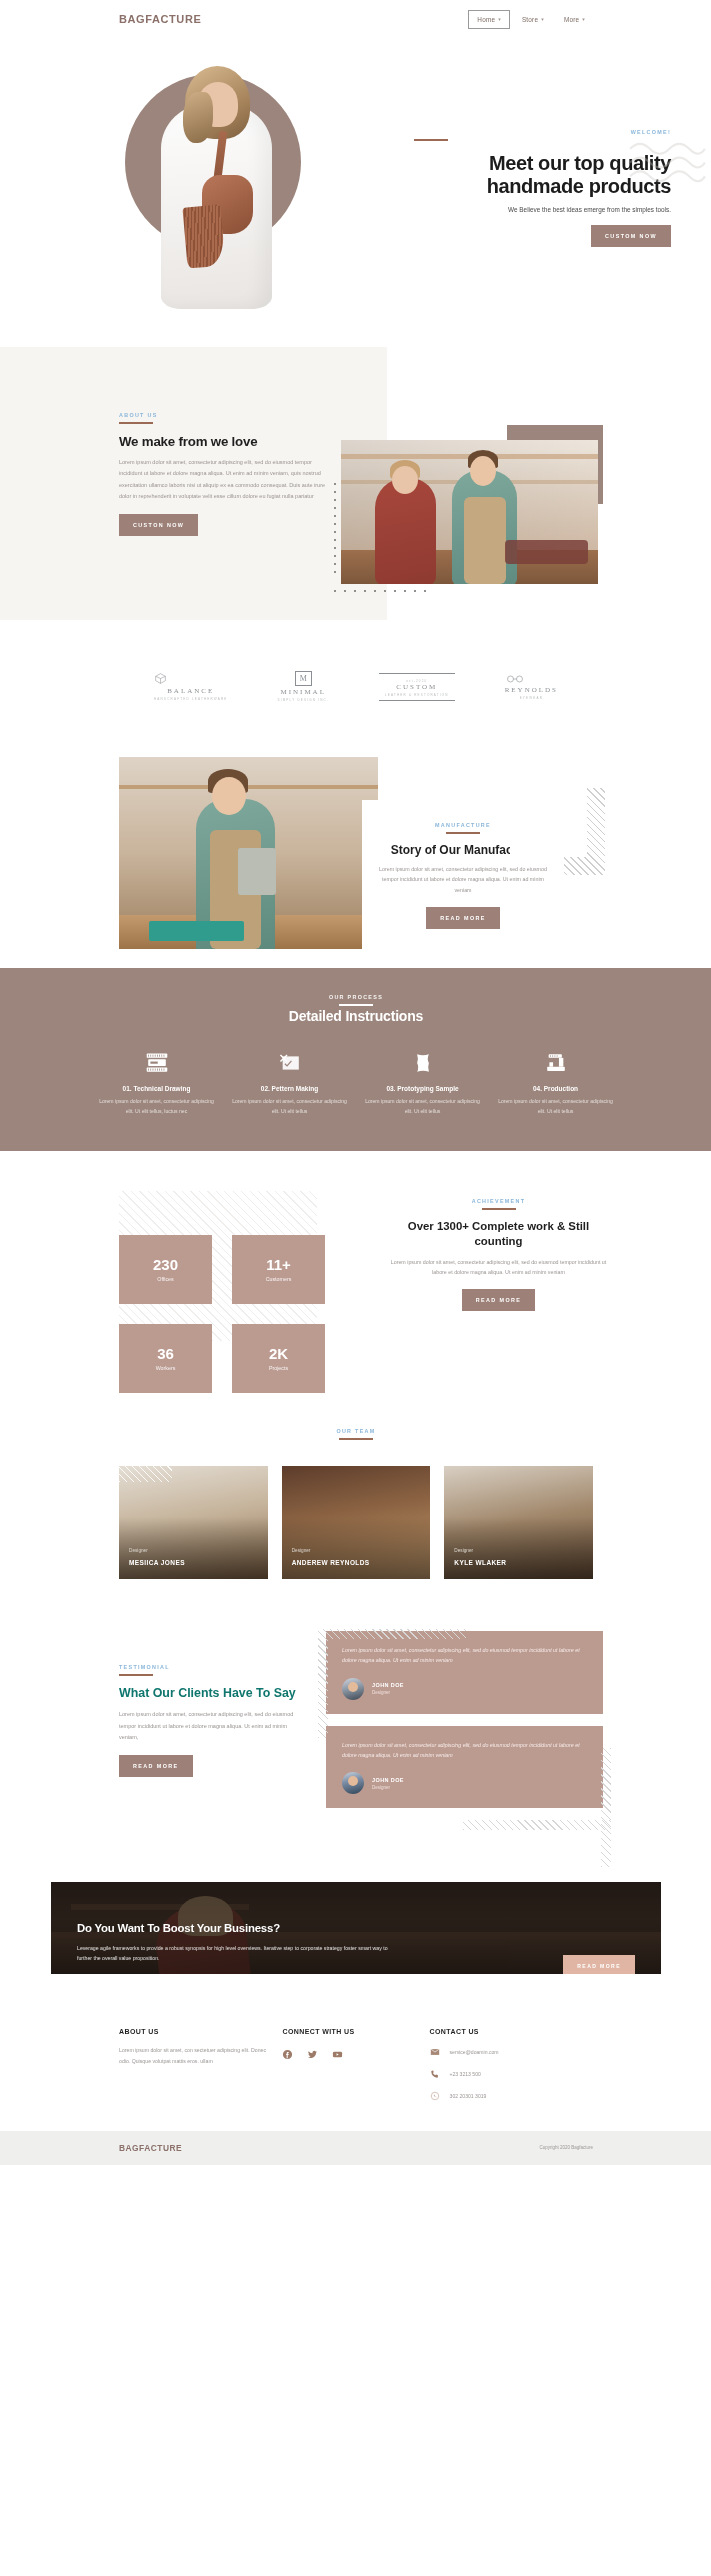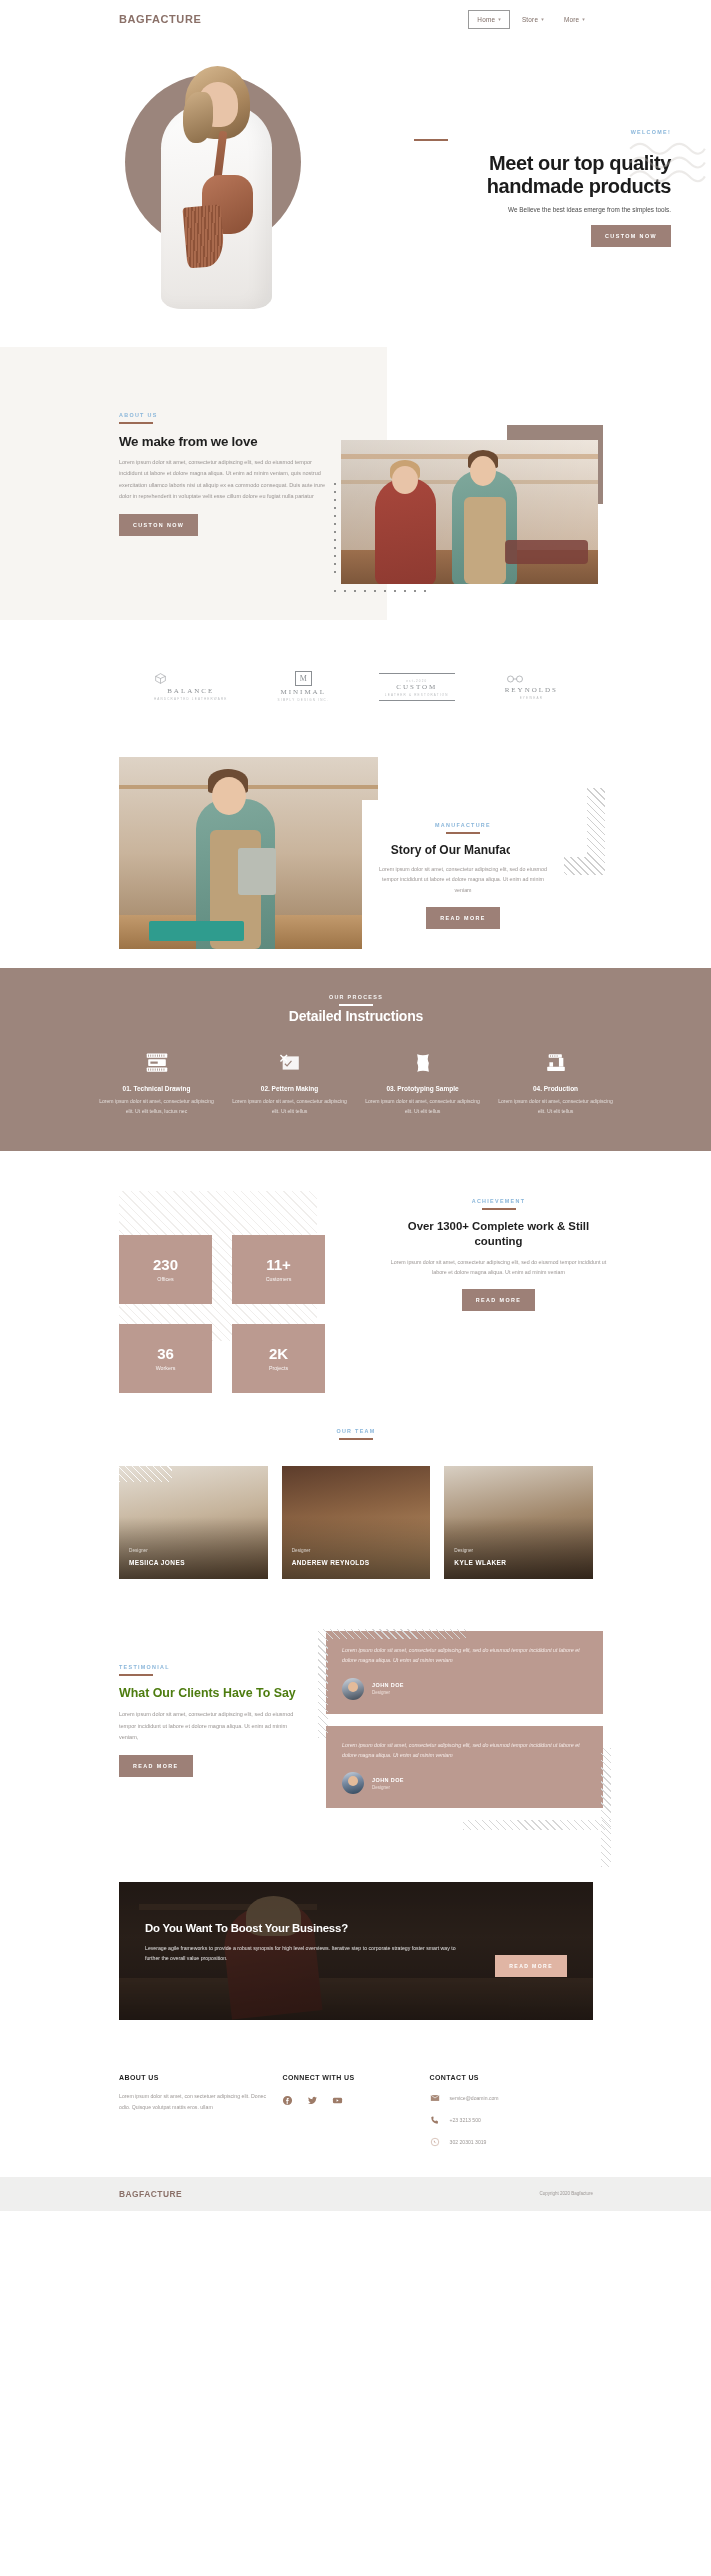--- a/index.html
+++ b/index.html
@@ -379,21 +379,21 @@
   .m3 { background: linear-gradient(170deg,#d8cfc3 0%, #9f8568 50%, #6d523a 100%); }
   .m-shade { position:absolute; inset:0; background:linear-gradient(180deg,rgba(0,0,0,0) 45%, rgba(0,0,0,.55) 100%); }
   .m-role { position:absolute; left:10px; bottom:26px; font-size:4.7px; color:#ddd8d2; }
   .m-name { position:absolute; left:10px; bottom:13px; font-size:6.5px; font-weight:bold; color:#fff; letter-spacing:0.4px; }
   .team-hatch { position:absolute; left:0; top:0; width:53px; height:16px;
     background: repeating-linear-gradient(45deg,#ffffff 0 1px, transparent 1px 5px); opacity:.9; }
 
   
   .testi { position: relative; height: 247px; background: #fff; }
   .testi-copy { position: absolute; left: 119px; top: 45px; width: 188px; }
-  .testi-title { font-size: 12.4px; font-weight: bold; line-height:1.25; margin-top:10px; color:#4d7c0f; }
+  .testi-title { font-size: 12.4px; font-weight: bold; line-height:1.25; margin-top:10px; color:#0f766e; }
   .cards { position:absolute; left:326px; top: 12px; width: 277px; }
   .t-hatch-tl { position:absolute; left:-8px; top:-2px; width:148px;height:10px;
       background: repeating-linear-gradient(45deg,#d7d7d7 0 1px, transparent 1px 5px); }
   .t-hatch-l { position:absolute; left:-8px; top:-2px; width:10px;height:109px;
       background: repeating-linear-gradient(45deg,#d7d7d7 0 1px, transparent 1px 5px); }
   .t-hatch-r { position:absolute; right:-8px; top:117px; width:10px;height:119px;
       background: repeating-linear-gradient(45deg,#d7d7d7 0 1px, transparent 1px 5px); }
   .t-hatch-br { position:absolute; right:-8px; bottom:-10px; width:148px;height:10px;
       background: repeating-linear-gradient(45deg,#d7d7d7 0 1px, transparent 1px 5px); }
   .tcard {
@@ -411,22 +411,22 @@
   }
   .avatar.a2 { background: linear-gradient(165deg,#c9d4e0 0%, #7c8ea5 40%, #2f4458 100%); }
   .avatar:after { content:""; position:absolute; left:6px; top:4px; width:10px;height:10px;border-radius:50%;background:#e3bb9a; }
   .tname { font-size: 5.5px; font-weight: bold; letter-spacing:0.4px; }
   .trole { font-size: 4.5px; color: #efe2dd; margin-top: 2px; }
 
   
   .cta-wrap { background:#fff; padding: 16px 0 26px 0; }
   .cta {
     position: relative;
-    margin: 0 119px;
-    height: 138px;
+    margin: 0 51px;
+    height: 92px;
     overflow: hidden;
     background: linear-gradient(180deg,#2b221c 0%, #3b2e25 40%, #241c17 100%);
   }
   .cta-scene { position:absolute; inset:0; opacity:.55; }
   .cta-table { position:absolute; left:0; bottom:0; width:100%; height:42px; background:linear-gradient(180deg,#5b4634,#2a2019);}
   .cta-worker { position:absolute; left:107px; top:24px; width:91px;height:109px;background:linear-gradient(170deg,#8e3a30,#5b241d); border-radius:40px 30px 0 0; transform:rotate(-6deg);}
   .cta-hair { position:absolute; left:127px; top:14px; width:55px;height:40px;background:#bda077;border-radius:50% 50% 30% 30%;}
   .cta-shelf { position:absolute; left:20px; top:22px; width:178px;height:6px;background:#6a523a;opacity:.7;}
   .cta-overlay { position:absolute; inset:0; background: rgba(20,14,10,.45); }
   .cta-content { position:absolute; left:26px; top:40px; width: 326px; color:#fff; }

